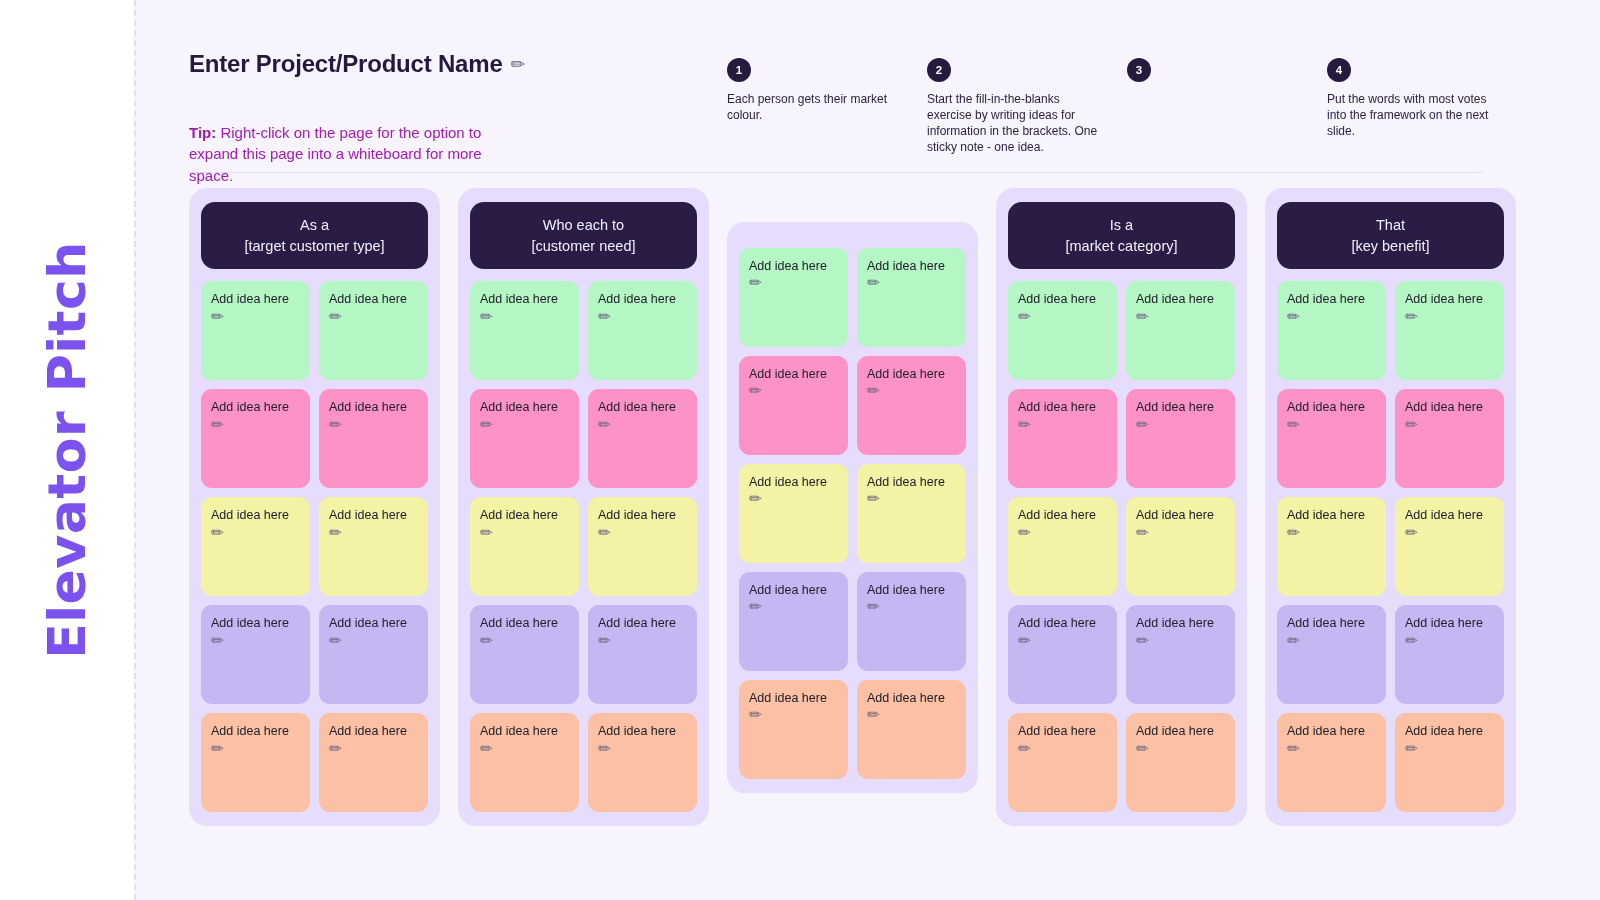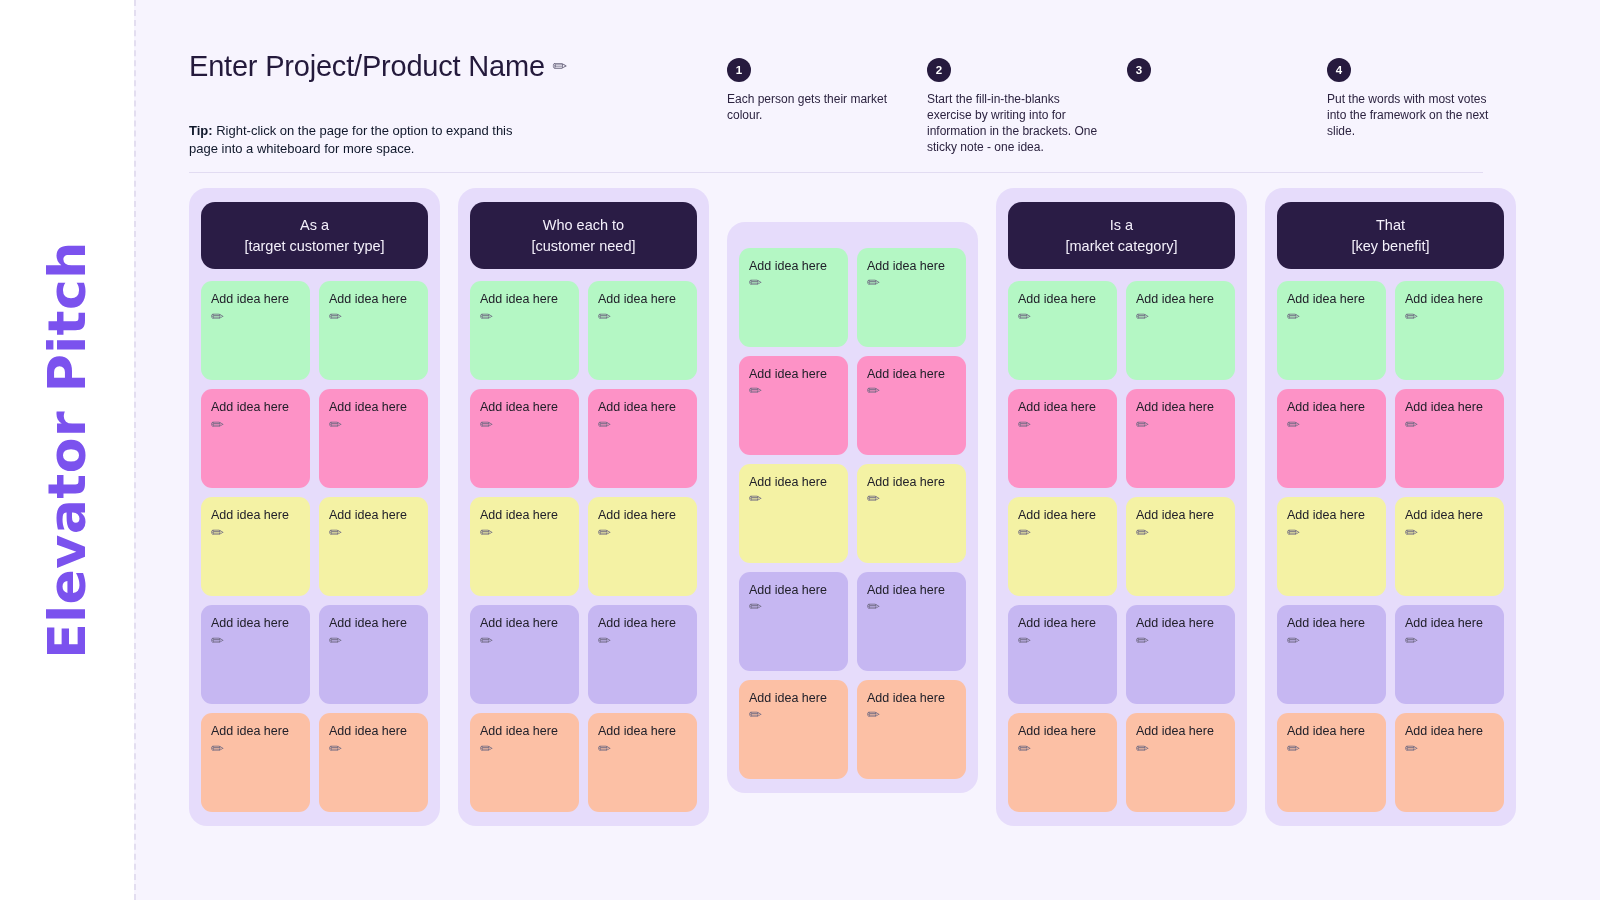--- a/index.html
+++ b/index.html
@@ -68,42 +68,42 @@
     top: 50px;
     width: 1354px;
     height: 125px;
   }
   .title-row {
     display: flex;
     align-items: center;
     gap: 8px;
   }
   .doc-title {
-    font-size: 29px;
-    font-weight: 400;
+    font-size: 24px;
+    font-weight: 700;
     color: #241a3c;
     letter-spacing: -0.2px;
   }
   .pencil {
     display: inline-block;
     color: #6d6880;
     font-size: 15px;
     line-height: 1;
     transform: rotate(-45deg);
   }
   .pencil-title { font-size: 17px; }
 
   .tip {
     position: absolute;
     left: 0;
     top: 72px;
     width: 330px;
-    font-size: 13px;
+    font-size: 15px;
     line-height: 1.42;
-    color: #0f172a;
+    color: #a21caf;
   }
   .tip b { font-weight: 700; }
 
   
   .steps {
     position: absolute;
     left: 538px;
     top: 8px;
     width: 816px;
     display: flex;
@@ -208,21 +208,21 @@
       <b>Tip:</b><span> Right-click on the page for the option to expand this page into a whiteboard for more space.</span>
     </div>
 
     <div class="steps">
       <div class="step">
         <div class="step-badge">1</div>
         <div class="step-text">Each person gets their market colour.</div>
       </div>
       <div class="step">
         <div class="step-badge">2</div>
-        <div class="step-text">Start the fill-in-the-blanks exercise by writing into for information in the brackets. One sticky note - one idea.</div>
+        <div class="step-text">Start the fill-in-the-blanks exercise by writing ideas for information in the brackets. One sticky note - one idea.</div>
       </div>
       <div class="step">
         <div class="step-badge">3</div>
       </div>
       <div class="step">
         <div class="step-badge">4</div>
         <div class="step-text">Put the words with most votes into the framework on the next slide.</div>
       </div>
     </div>
   </div>

